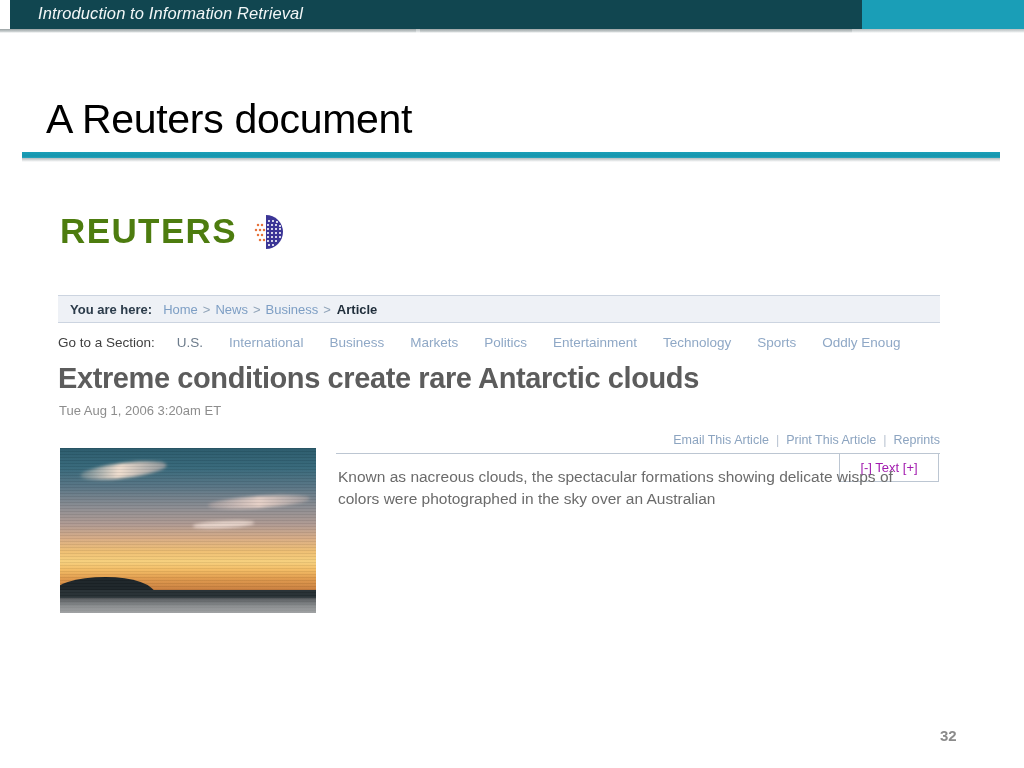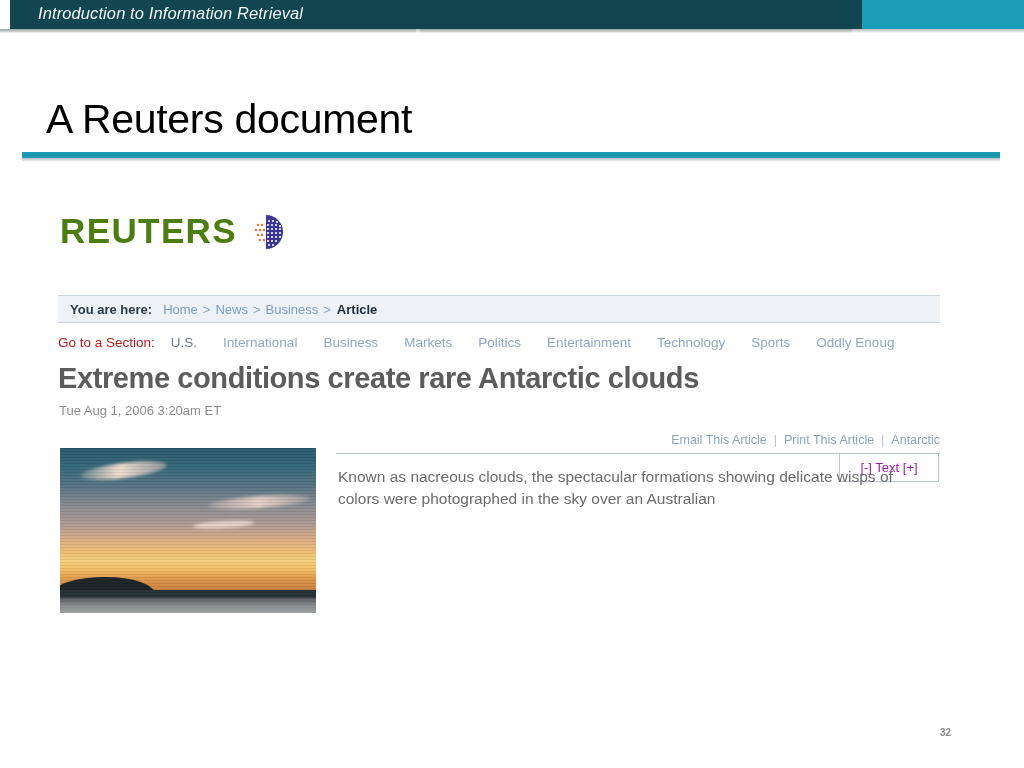--- a/index.html
+++ b/index.html
@@ -171,22 +171,22 @@
     left: 8px;
     top: 140px;
     width: 900px;
     height: 24px;
     display: flex;
     align-items: center;
     white-space: nowrap;
   }
   .section-label {
     font-size: 13.5px;
-    color: #b91c1c;
-    margin-right: 16px;
+    color: #404040;
+    margin-right: 22px;
   }
   .section-link {
     font-size: 13.5px;
     color: #8fa8c6;
     margin-right: 26px;
   }
   .section-link.dark { color: #6c7b8b; }
 
   
   .headline {
@@ -351,21 +351,21 @@
     color: #6b6b6b;
     margin: 0 0 16px 0;
     max-width: 575px;
   }
 
   
   .page-num {
     position: absolute;
     left: 940px;
     top: 727px;
-    font-size: 10px;
+    font-size: 15px;
     color: #8b8b8b;
     font-weight: bold;
   }
 </style>
 </head>
 <body>
 
 <div class="slide-header">
   <div class="slide-header-dark"></div>
   <div class="slide-header-title">Introduction to Information Retrieval</div>
@@ -452,21 +452,21 @@
   </div>
 
   <div class="headline">Extreme conditions create rare Antarctic clouds</div>
   <div class="timestamp">Tue Aug 1, 2006 3:20am ET</div>
 
   <div class="tools-row">
     <span class="tool-link">Email This Article</span>
     <span class="tool-div">|</span>
     <span class="tool-link">Print This Article</span>
     <span class="tool-div">|</span>
-    <span class="tool-link">Antarctic</span>
+    <span class="tool-link">Reprints</span>
   </div>
   <div class="tools-rule"></div>
   <div class="text-size-box">[-] Text [+]</div>
 
   <div class="photo">
     <div class="sky"></div>
     <div class="cloud1"></div>
     <div class="cloud2"></div>
     <div class="cloud3"></div>
     <div class="hill"></div>

